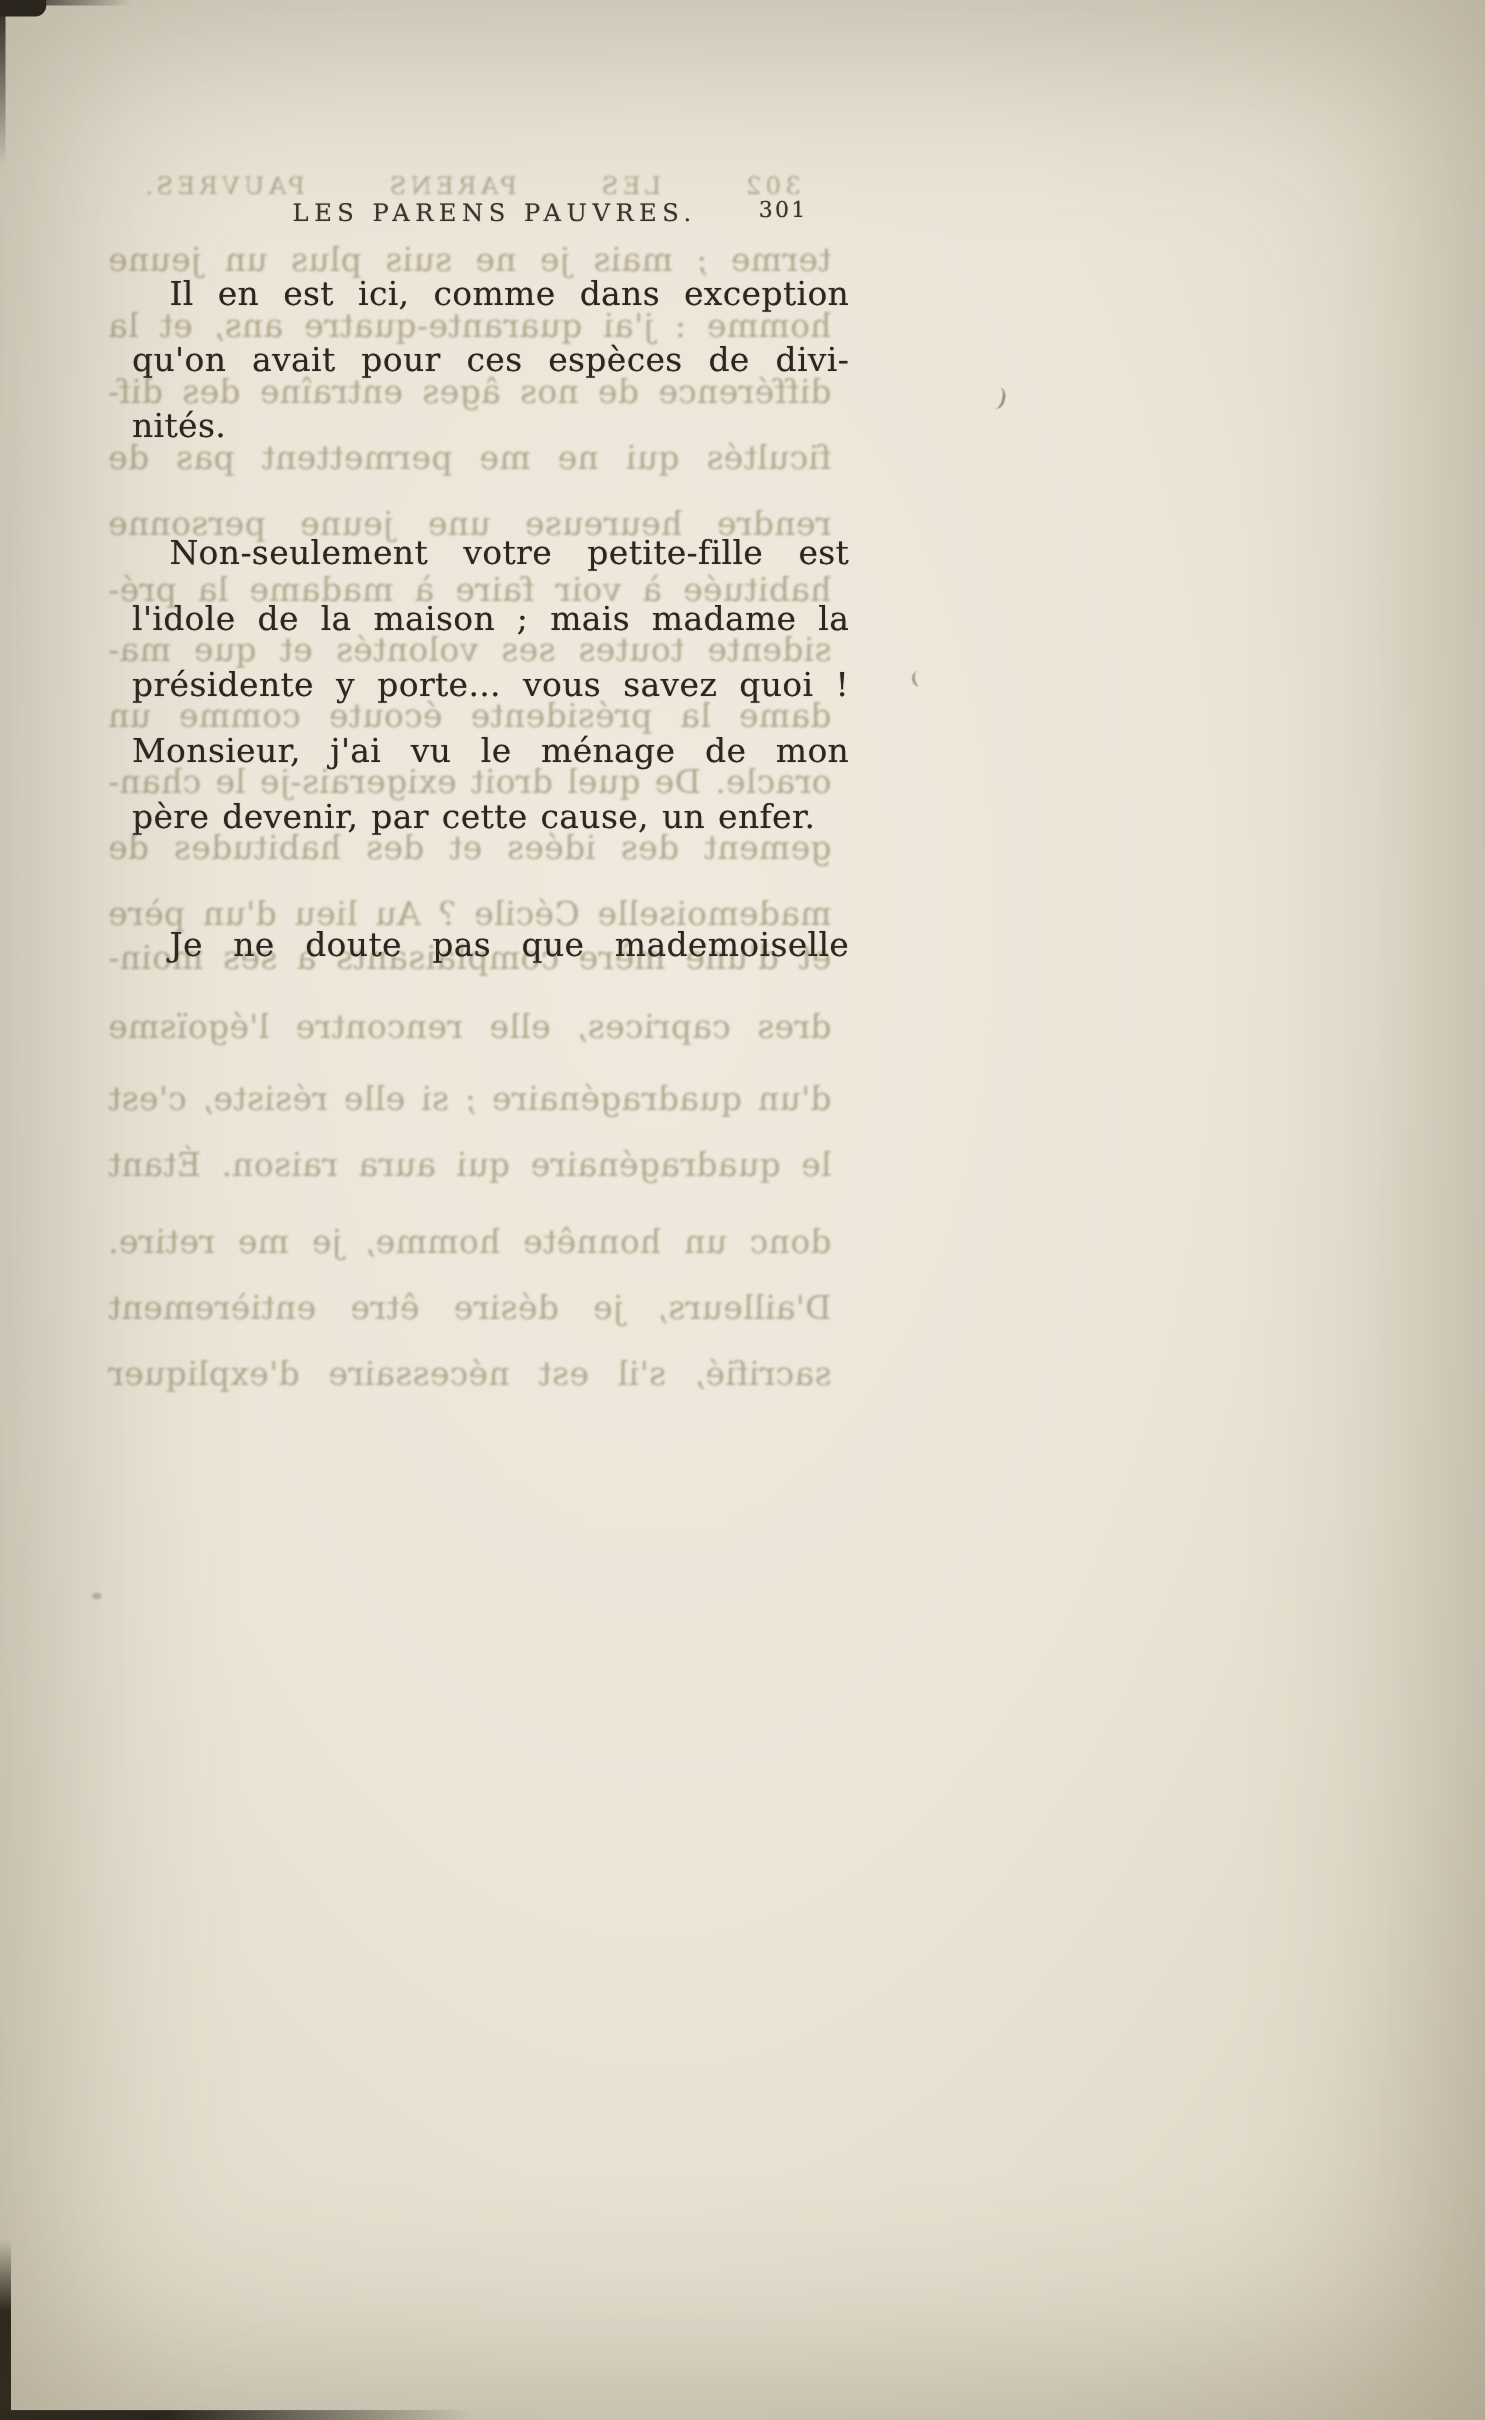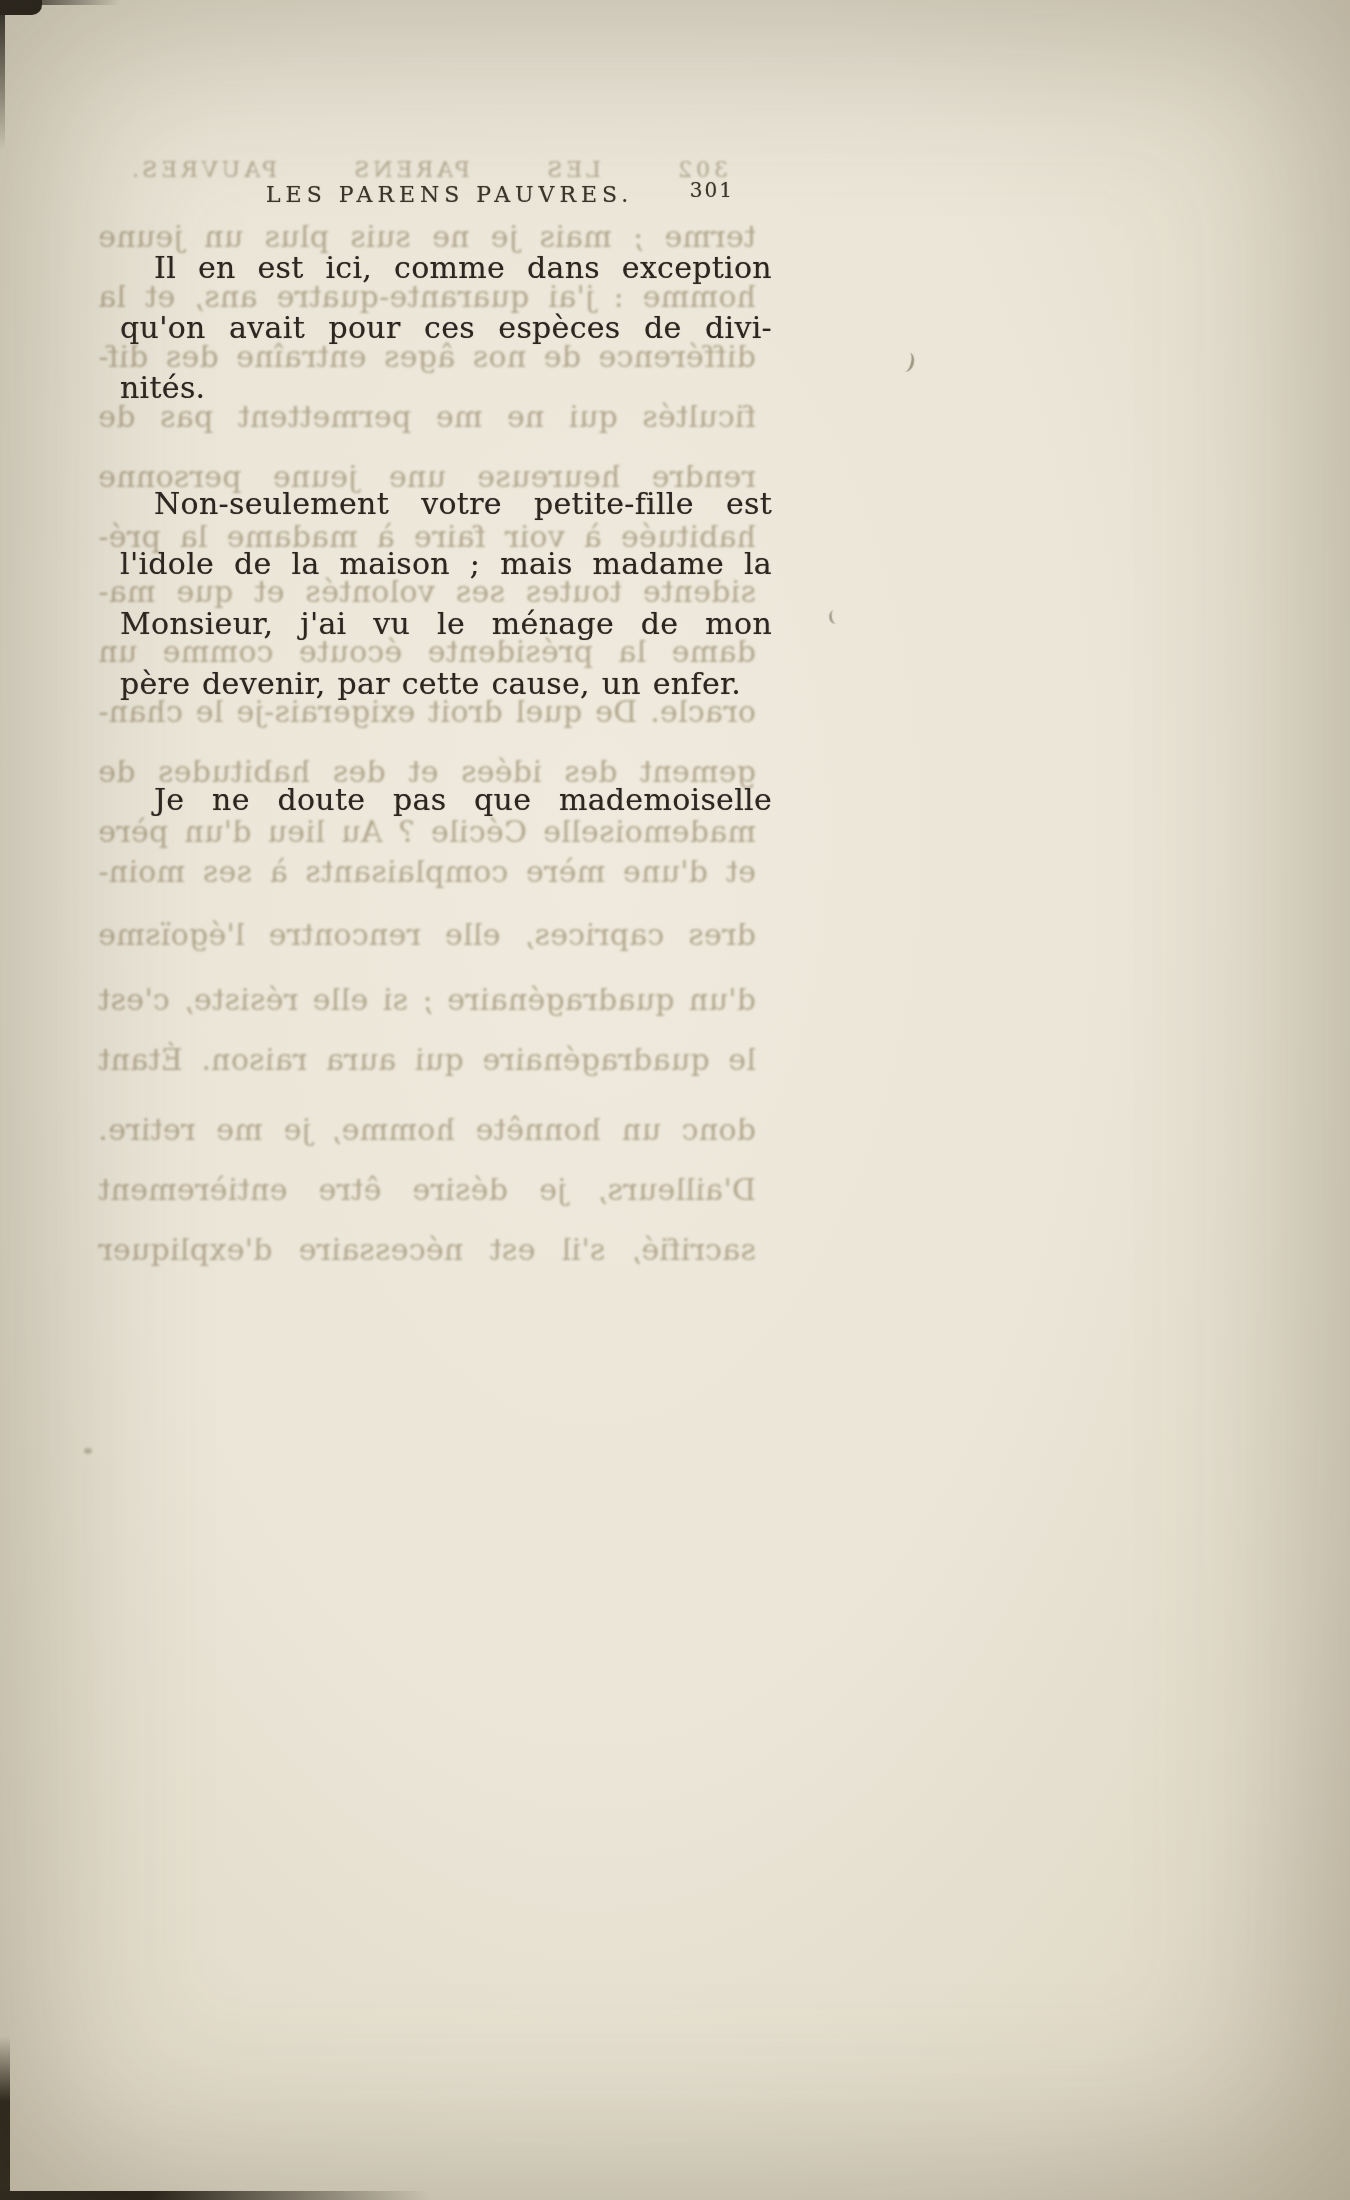--- a/index.html
+++ b/index.html
@@ -182,20 +182,21 @@
 
     <div class="para">
       <div class="line first">Il en est ici, comme dans exception</div>
       <div class="line">qu'on avait pour ces espèces de divi-</div>
       <div class="line last">nités.</div>
     </div>
 
     <div class="para">
       <div class="line first">Non-seulement votre petite-fille est</div>
       <div class="line">l'idole de la maison ; mais madame la</div>
+      <div class="line">présidente y porte... vous savez quoi !</div>
       <div class="line">Monsieur, j'ai vu le ménage de mon</div>
       <div class="line last">père devenir, par cette cause, un enfer.</div>
     </div>
 
 
     <div class="para">
       <div class="line first">Je ne doute pas que mademoiselle</div>
     </div>
 
   </div>

